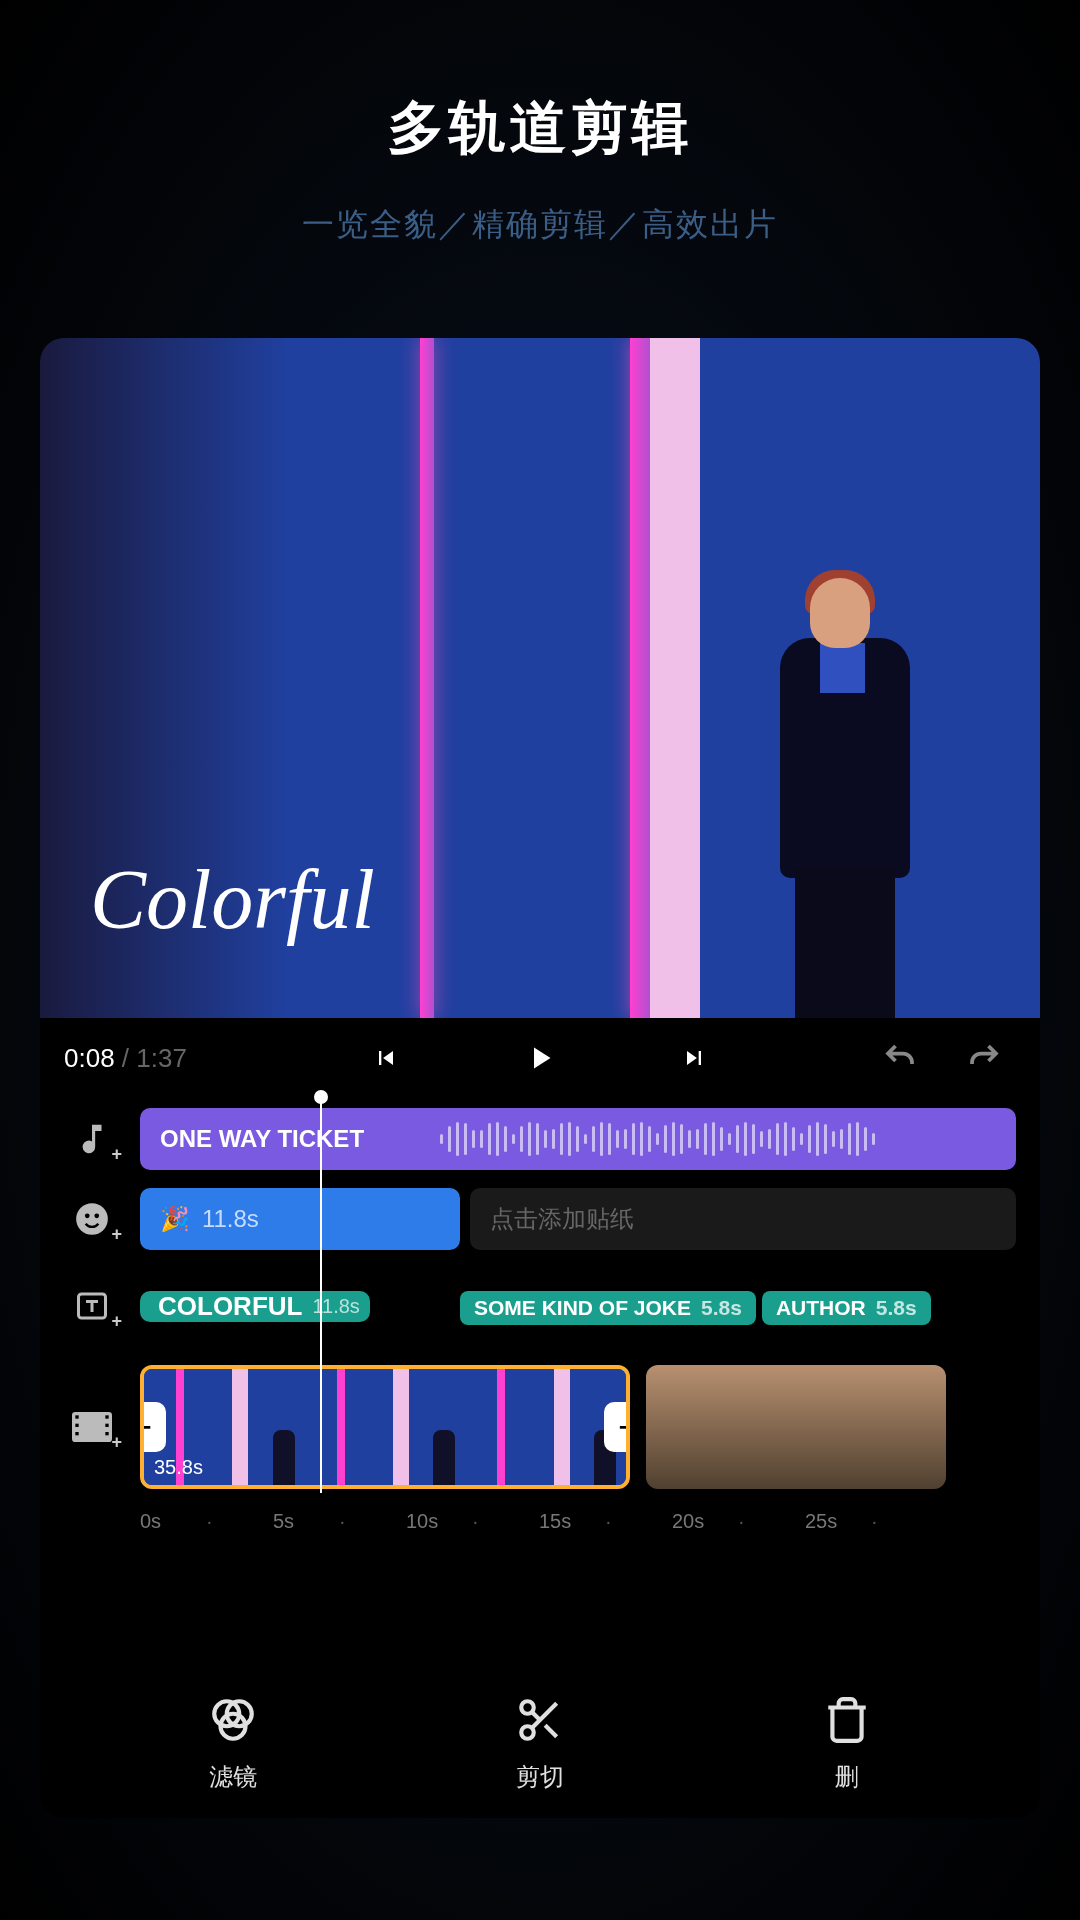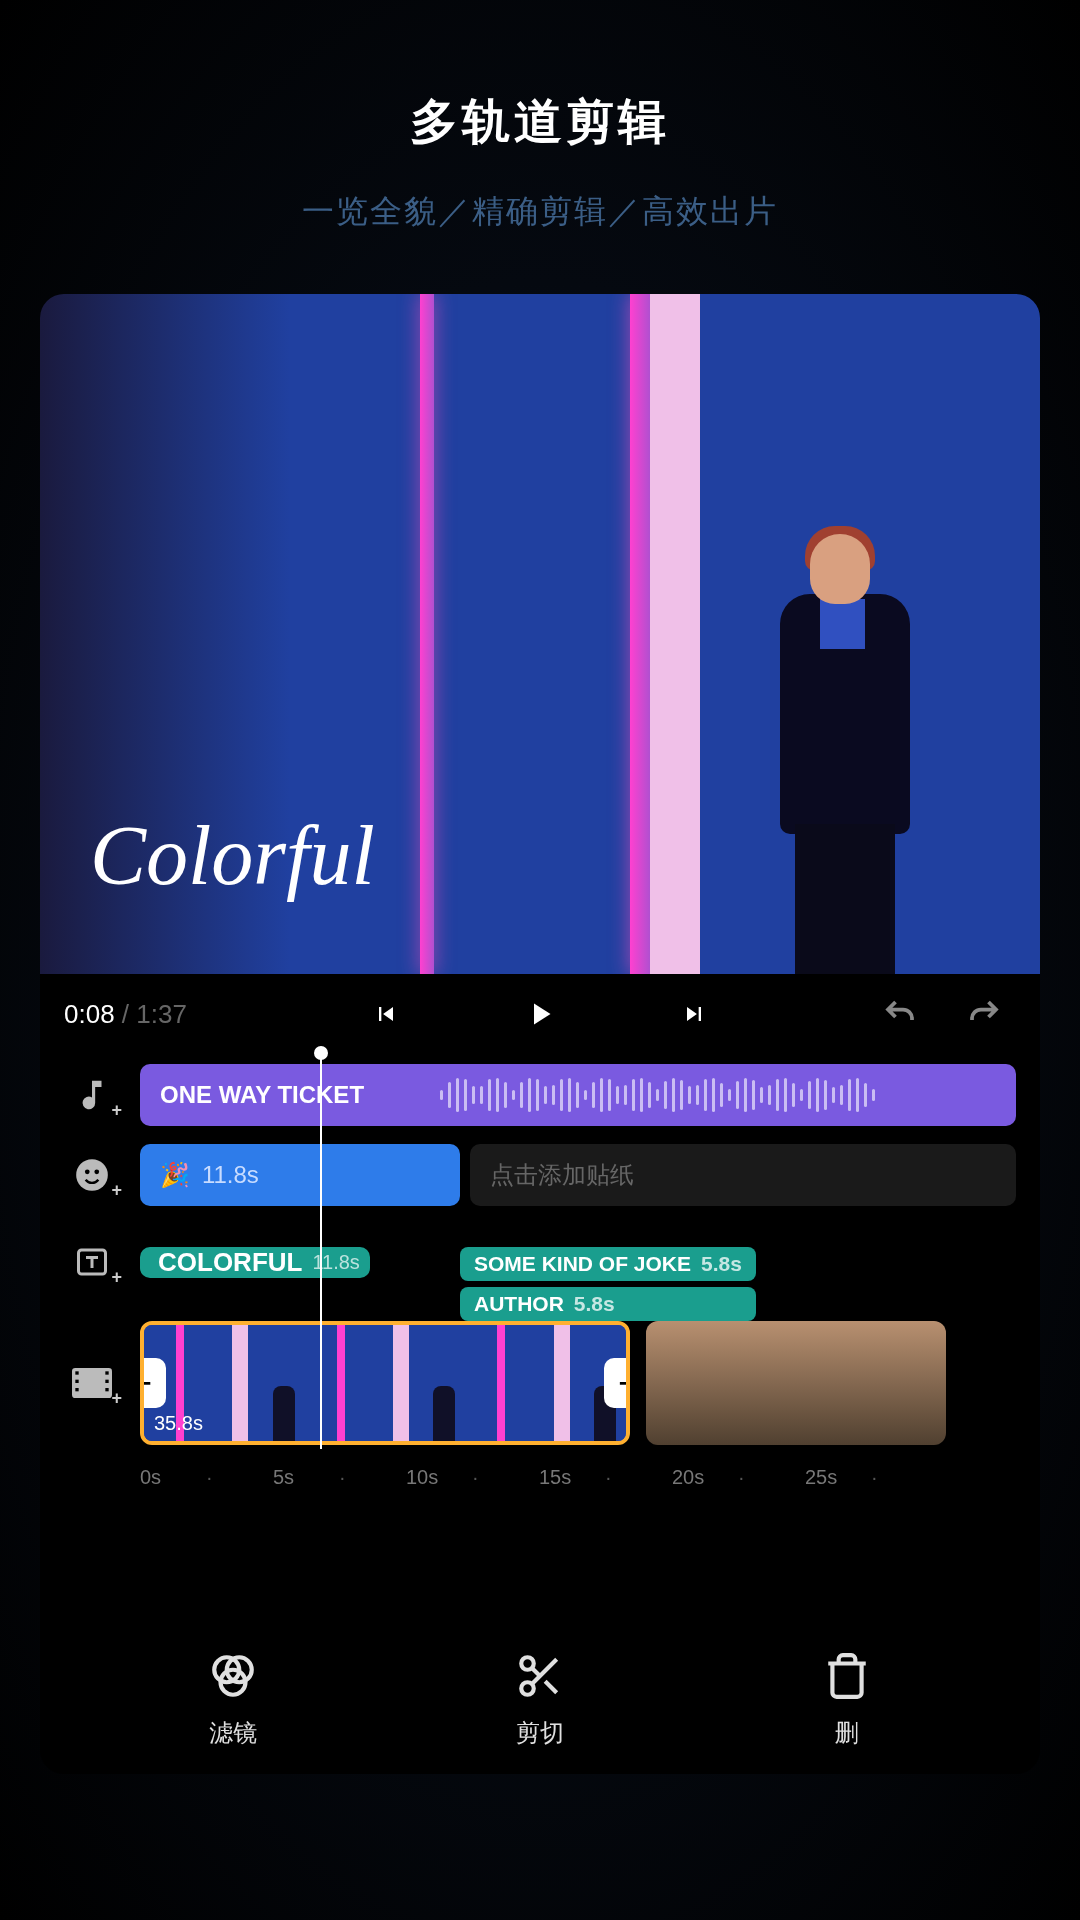--- a/index.html
+++ b/index.html
@@ -9,32 +9,32 @@
   background: radial-gradient(ellipse at center, #0a1220 0%, #000000 100%);
   font-family: -apple-system, "Helvetica Neue", sans-serif;
   color: #fff;
   overflow: hidden;
 }
 .hero {
   text-align: center;
   padding-top: 90px;
 }
 .hero-title {
-  font-size: 48px;
+  font-size: 57px;
   font-weight: 700;
   letter-spacing: 4px;
 }
 .hero-sub {
   margin-top: 36px;
   font-size: 32px;
   color: #3b5e86;
   letter-spacing: 2px;
 }
 .editor {
-  margin: 60px 40px 0;
+  margin: 91px 40px 0;
   background: #000;
   border-radius: 24px;
   overflow: hidden;
   height: 1480px;
   position: relative;
 }
 .preview {
   height: 680px;
   background: linear-gradient(90deg, #1a1a3e 0%, #2040a0 25%, #2040a0 100%);
   position: relative;
@@ -242,21 +242,21 @@
   font-size: 26px;
   font-weight: 700;
   gap: 10px;
 }
 .text-clip-dur { font-size: 20px; color: rgba(255,255,255,0.7); font-weight: 400; }
 .text-stack {
   position: absolute;
   left: 320px;
   top: 0;
   display: flex;
-  flex-direction: column;
+  flex-direction: row;
   gap: 6px;
 }
 .text-chip {
   background: #1a9e8e;
   border-radius: 8px;
   padding: 5px 14px;
   font-size: 21px;
   font-weight: 700;
   display: flex;
   align-items: center;

